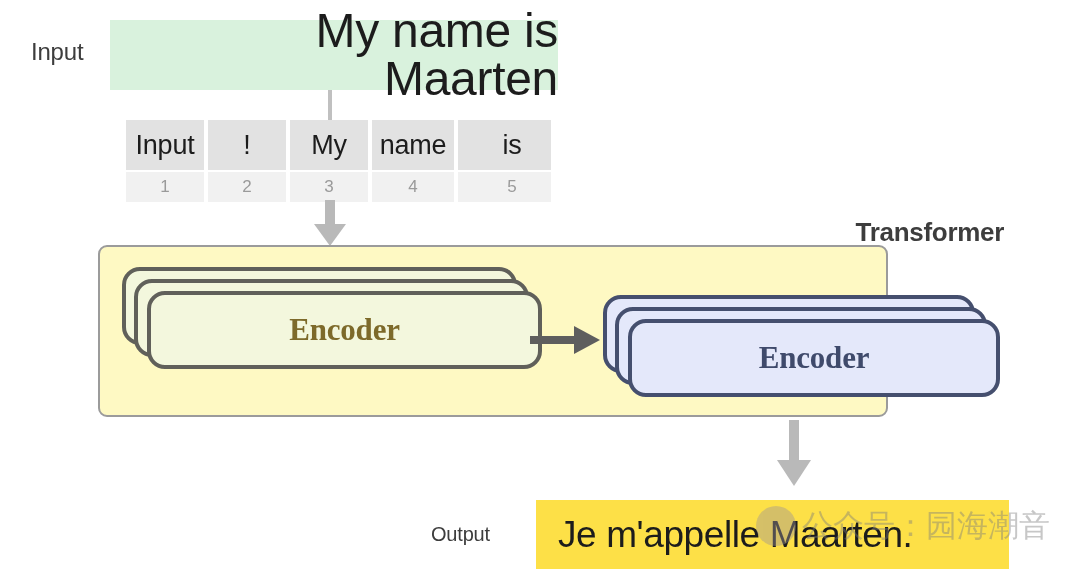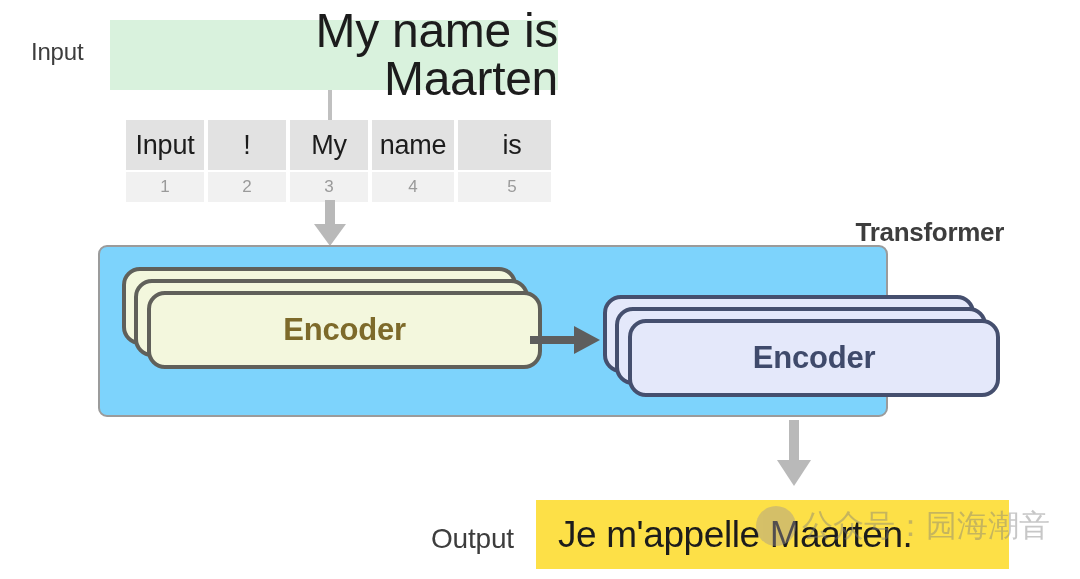--- a/index.html
+++ b/index.html
@@ -112,24 +112,25 @@
     font-weight: bold;
     color: #3d3d3d;
     letter-spacing: -0.3px;
   }
   #transformer-box {
     position: absolute;
     left: 98px;
     top: 245px;
     width: 790px;
     height: 172px;
-    background: #7dd3fc;
+    background: #fef9c3;
     border: 2px solid #9b9b9b;
     border-radius: 9px;
     box-sizing: border-box;
+    font-family: Liberation Serif, serif;
   }
 
   
   .stack { position: absolute; }
   .layer {
     position: absolute;
     box-sizing: border-box;
     border-radius: 18px;
   }
   
@@ -188,21 +189,21 @@
     top: 420px;
     width: 44px;
     height: 70px;
   }
 
   
   #output-label {
     position: absolute;
     left: 431px;
     top: 523px;
-    font-size: 28px;
+    font-size: 20px;
     color: #3d3d3d;
     letter-spacing: -0.2px;
   }
   #output-box {
     position: absolute;
     left: 536px;
     top: 500px;
     width: 473px;
     height: 69px;
     background: #fde047;

